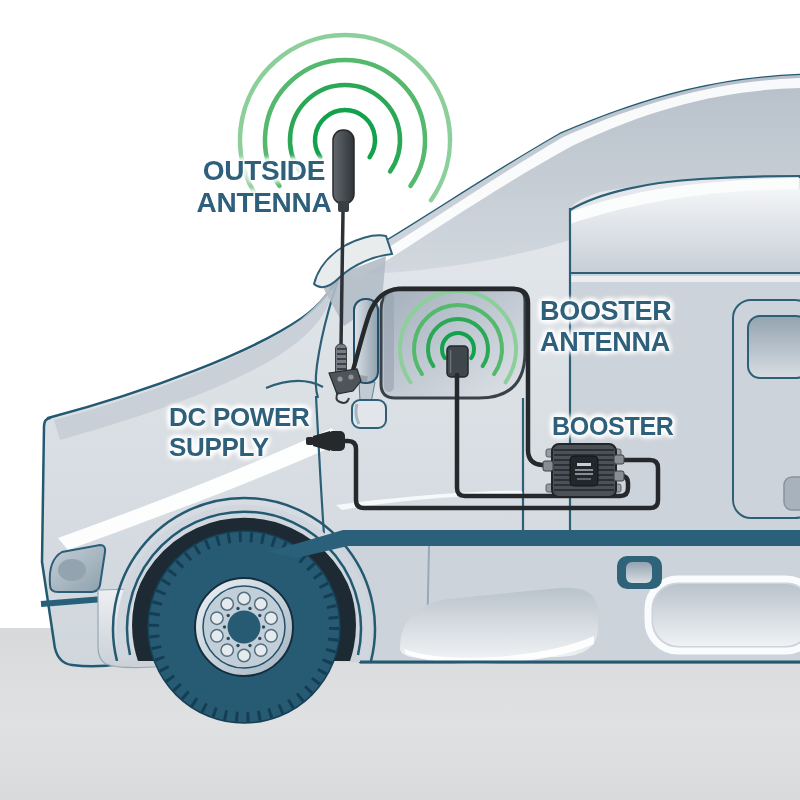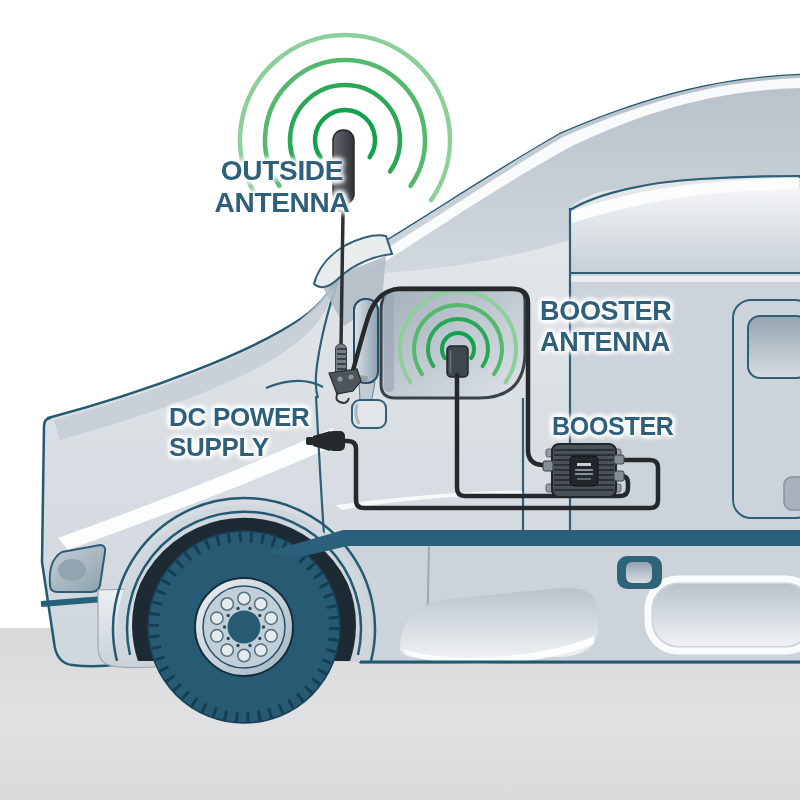--- a/index.html
+++ b/index.html
@@ -3,21 +3,21 @@
 <meta charset="utf-8">
 <style>
   html,body{margin:0;padding:0;background:#fff;}
   #stage{position:relative;width:800px;height:800px;overflow:hidden;background:#fff;
          font-family:"Liberation Sans",sans-serif;}
   #scene{position:absolute;left:0;top:0;}
   .label{position:absolute;font-weight:bold;color:var(--label-color,#2e5f7b);
          white-space:nowrap;letter-spacing:-0.3px;
          text-shadow:0 0 3px #fff,0 0 6px #fff,0 0 9px #fff,2px 2px 4px #fff,-2px -2px 4px #fff,2px -2px 4px #fff,-2px 2px 4px #fff;}
   .center{text-align:center;}
-  .lbl-outside{left:164px;top:155px;width:236px;font-size:28px;line-height:32px;}
+  .lbl-outside{left:146px;top:155px;width:236px;font-size:28px;line-height:32px;}
   .lbl-inside{left:540px;top:296px;font-size:27px;line-height:31px;}
   .lbl-dc{left:169px;top:402px;font-size:26px;line-height:30px;}
   .lbl-booster{left:552px;top:413px;font-size:25px;line-height:27px;}
 </style>
 </head>
 <body>
 
 <div id="stage">
 
 <svg id="scene" width="800" height="800" viewBox="0 0 800 800">

